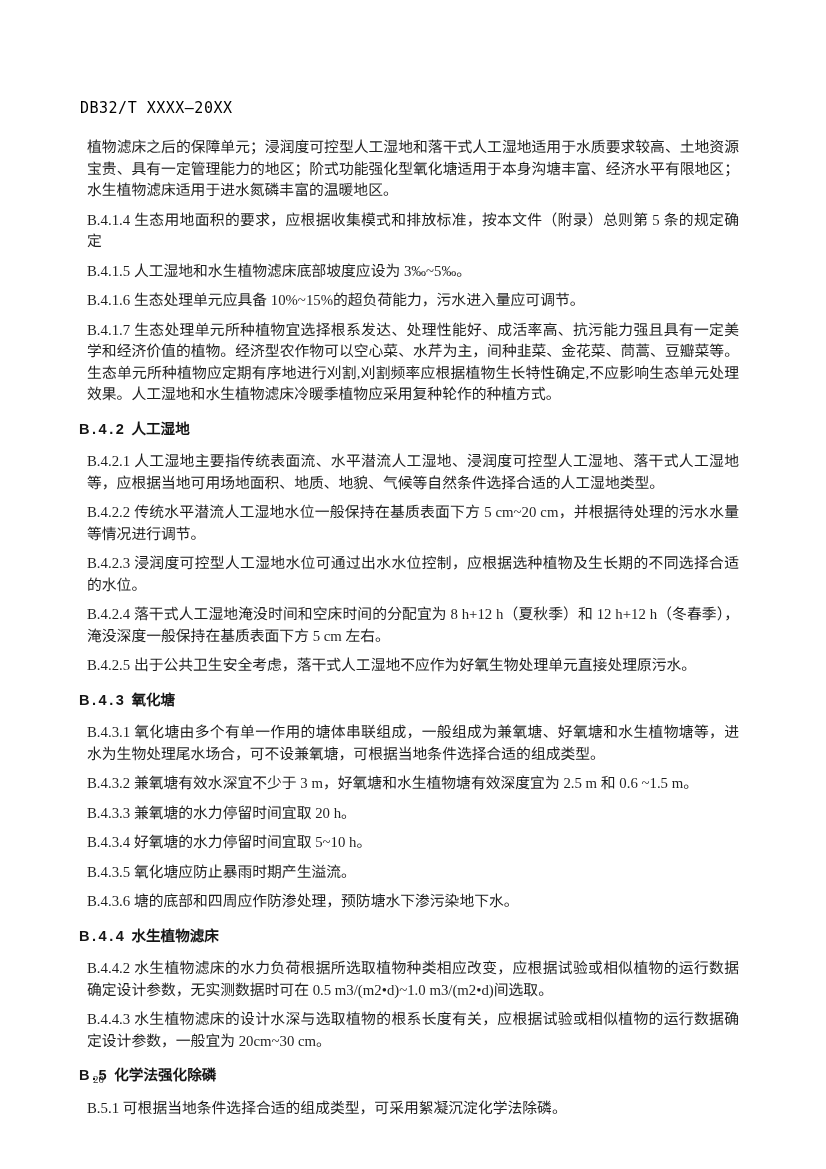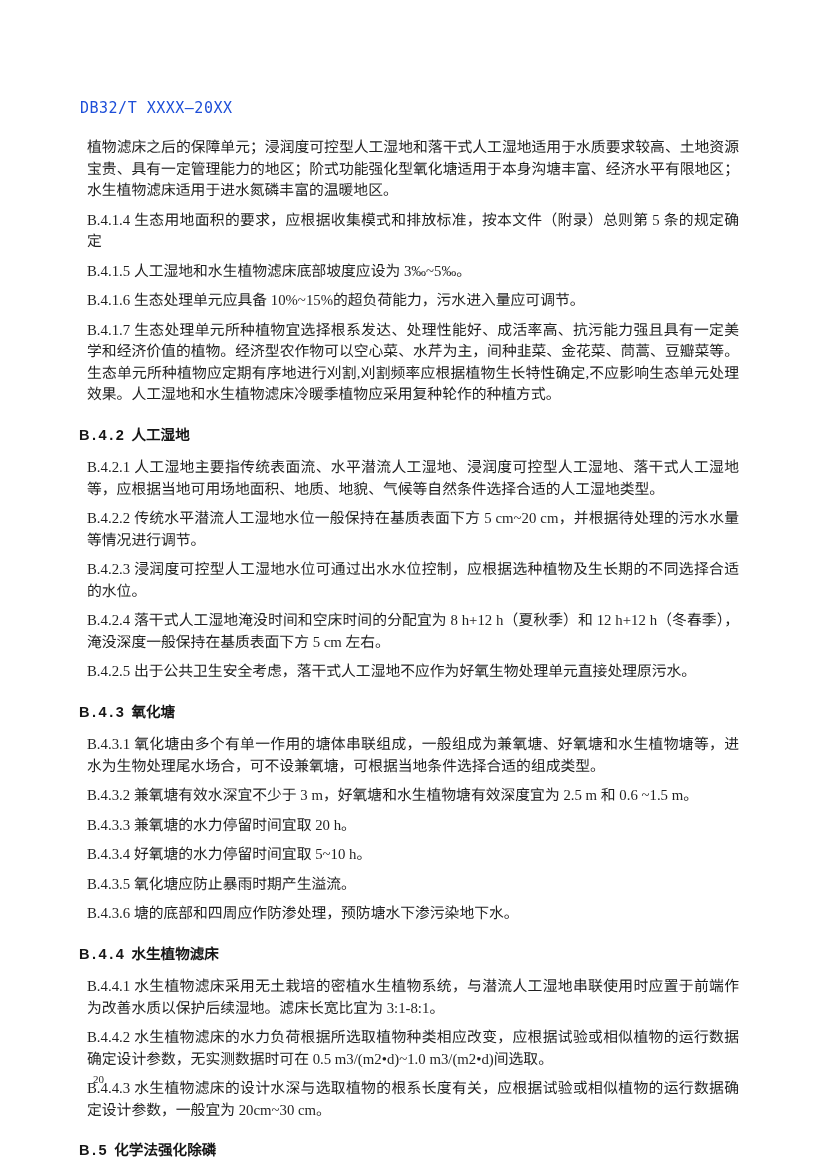--- a/index.html
+++ b/index.html
@@ -16,42 +16,42 @@
     color: #1f1f1f;
     font-family: "Liberation Serif", "DejaVu Serif", serif;
   }
   .running-header {
     position: absolute;
     top: 99px;
     left: 80px;
     font-family: "DejaVu Sans Mono", "Liberation Mono", monospace;
     font-size: 15px;
     letter-spacing: 0.5px;
-    color: #1d4ed8;
+    color: #000000;
     white-space: nowrap;
   }
   .content {
     position: absolute;
     top: 129px;
     left: 79px;
     width: 668px;
   }
   .para {
     margin: 8px;
     font-size: 14.8px;
     line-height: 21.5px;
     text-align: justify;
     text-justify: inter-ideograph;
     word-break: break-all;
   }
   .clause-num {
     font-family: "Liberation Serif", "DejaVu Serif", serif;
   }
   .section {
-    margin: 19px 0 11px 0;
+    margin: 13px 0 11px 0;
     font-family: "Liberation Sans", "DejaVu Sans", sans-serif;
     font-weight: bold;
     font-size: 14.6px;
     line-height: 21.5px;
     color: #161616;
   }
   .section .heading-num {
     letter-spacing: 2.5px;
     margin-right: 5px;
   }
@@ -83,21 +83,20 @@
       <p class="para"><span class="clause-num">B.4.2.4</span> <span>落干式人工湿地淹没时间和空床时间的分配宜为 8 h+12 h（夏秋季）和 12 h+12 h（冬春季），淹没深度一般保持在基质表面下方 5 cm 左右。</span></p>
       <p class="para"><span class="clause-num">B.4.2.5</span> <span>出于公共卫生安全考虑，落干式人工湿地不应作为好氧生物处理单元直接处理原污水。</span></p>
       <div class="section"><span class="heading-num">B.4.3</span><span class="heading-title">氧化塘</span></div>
       <p class="para"><span class="clause-num">B.4.3.1</span> <span>氧化塘由多个有单一作用的塘体串联组成，一般组成为兼氧塘、好氧塘和水生植物塘等，进水为生物处理尾水场合，可不设兼氧塘，可根据当地条件选择合适的组成类型。</span></p>
       <p class="para"><span class="clause-num">B.4.3.2</span> <span>兼氧塘有效水深宜不少于 3 m，好氧塘和水生植物塘有效深度宜为 2.5 m 和 0.6 ~1.5 m。</span></p>
       <p class="para"><span class="clause-num">B.4.3.3</span> <span>兼氧塘的水力停留时间宜取 20 h。</span></p>
       <p class="para"><span class="clause-num">B.4.3.4</span> <span>好氧塘的水力停留时间宜取 5~10 h。</span></p>
       <p class="para"><span class="clause-num">B.4.3.5</span> <span>氧化塘应防止暴雨时期产生溢流。</span></p>
       <p class="para"><span class="clause-num">B.4.3.6</span> <span>塘的底部和四周应作防渗处理，预防塘水下渗污染地下水。</span></p>
       <div class="section"><span class="heading-num">B.4.4</span><span class="heading-title">水生植物滤床</span></div>
-      <p class="para"><span class="clause-num">B.4.4.1</span> <span>水生植物滤床采用无土栽培的密植水生植物系统，与潜流人工湿地串联使用时应置于前端作为改善水质以保护后续湿地。滤床长宽比宜为 3:1-8:1。</span></p>
       <p class="para"><span class="clause-num">B.4.4.2</span> <span>水生植物滤床的水力负荷根据所选取植物种类相应改变，应根据试验或相似植物的运行数据确定设计参数，无实测数据时可在 0.5 m3/(m2•d)~1.0 m3/(m2•d)间选取。</span></p>
       <p class="para"><span class="clause-num">B.4.4.3</span> <span>水生植物滤床的设计水深与选取植物的根系长度有关，应根据试验或相似植物的运行数据确定设计参数，一般宜为 20cm~30 cm。</span></p>
       <div class="section"><span class="heading-num">B.5</span><span class="heading-title">化学法强化除磷</span></div>
       <p class="para"><span class="clause-num">B.5.1</span> <span>可根据当地条件选择合适的组成类型，可采用絮凝沉淀化学法除磷。</span></p>
     </div>
 
   <div class="page-number">20</div>
 </div>
 
 </body></html>

